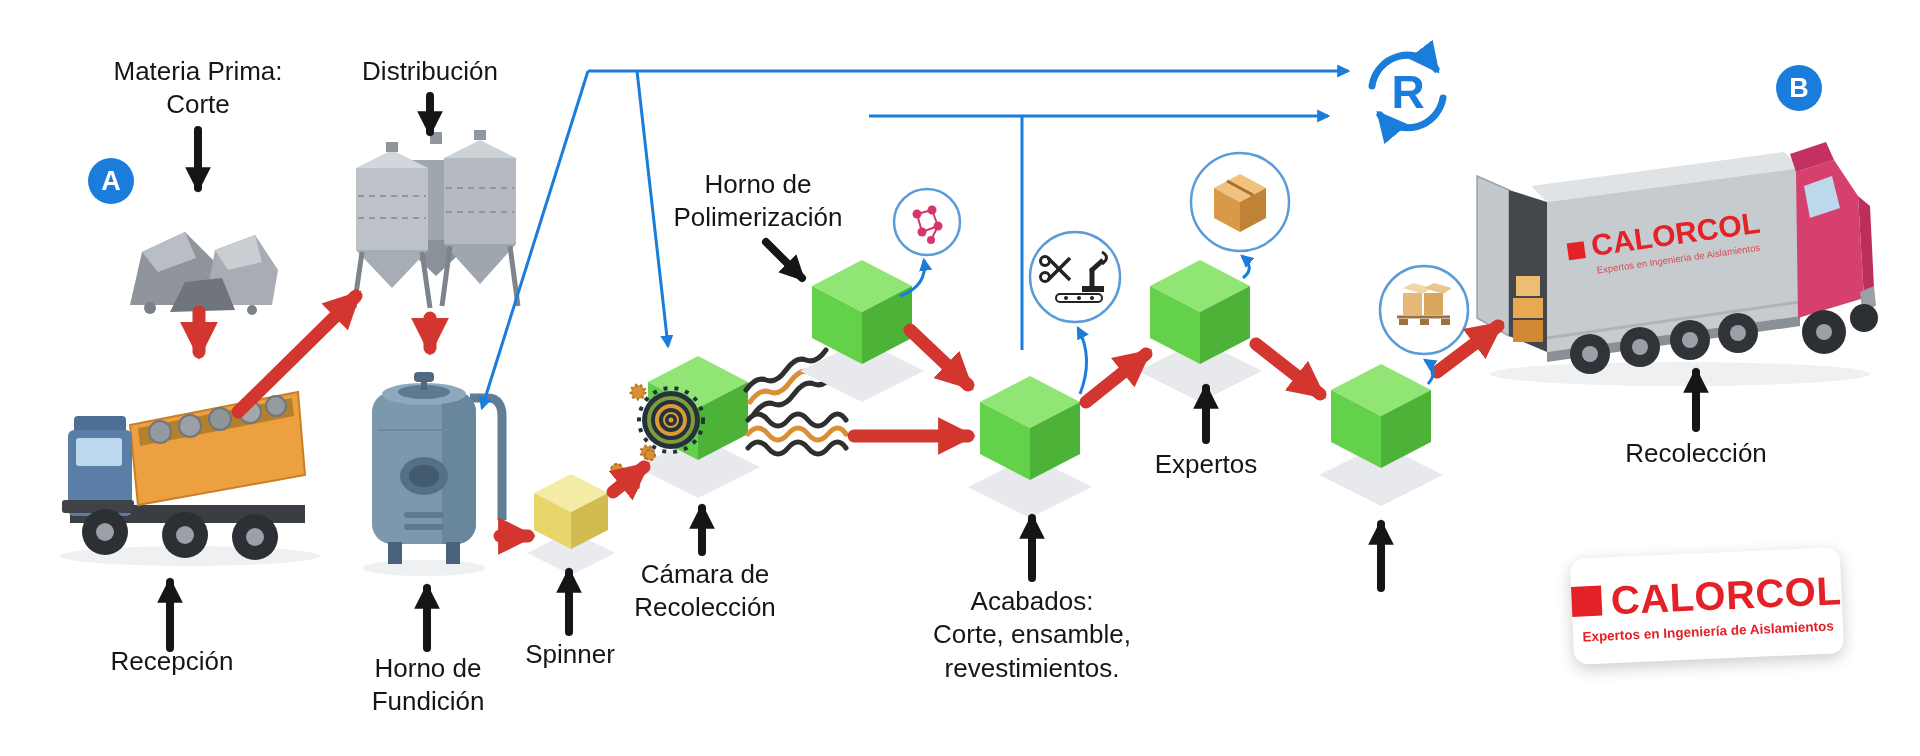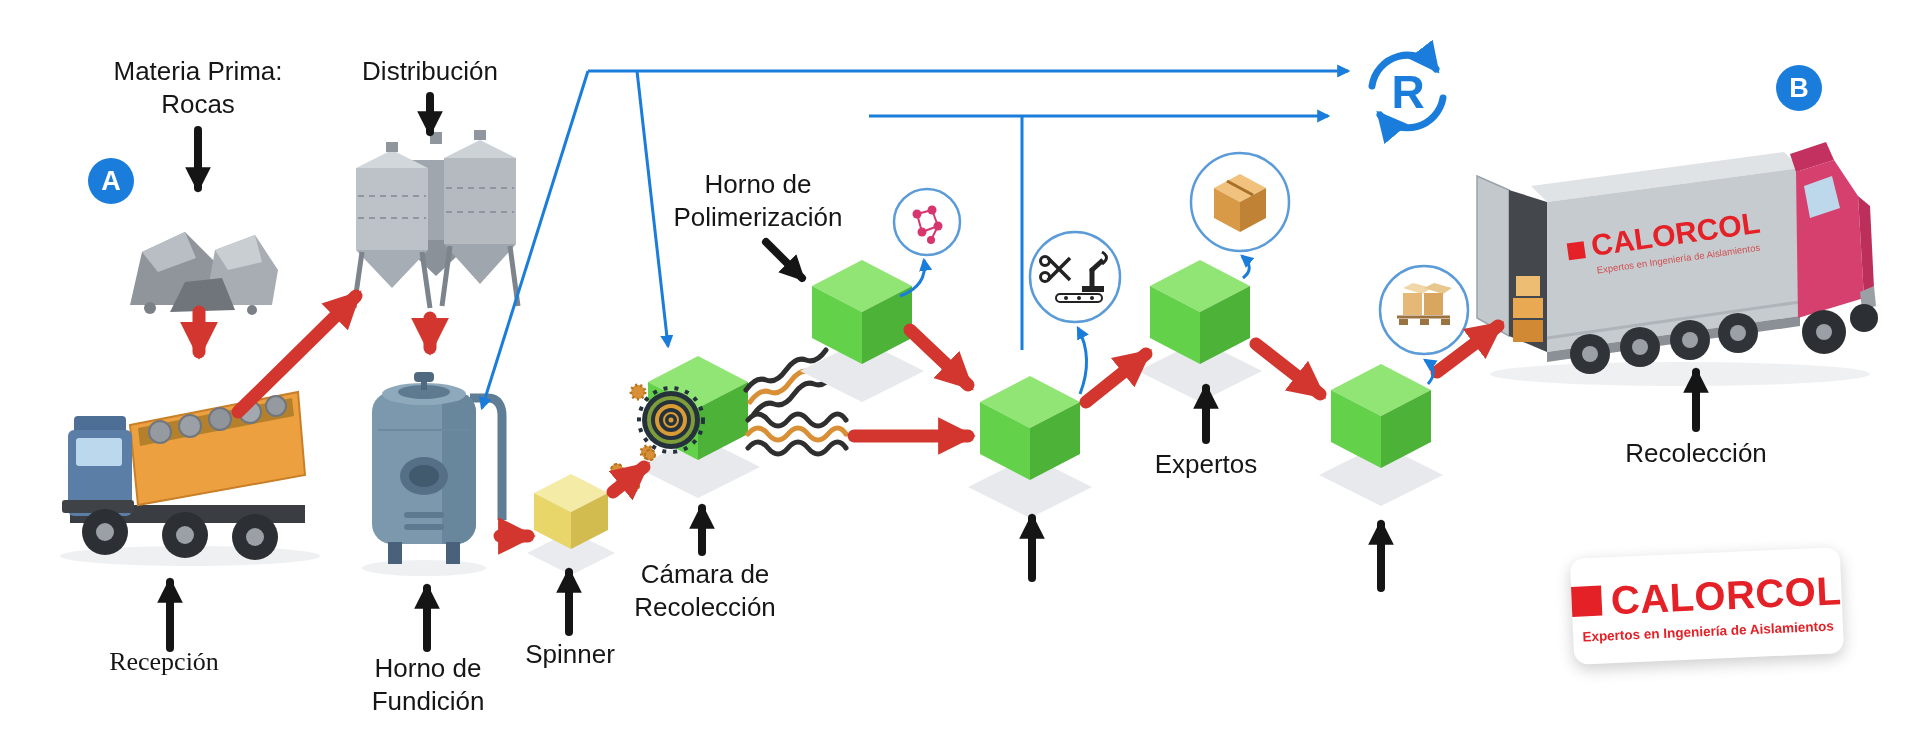--- a/index.html
+++ b/index.html
@@ -298,30 +298,33 @@
     <path d="M1428,384 Q1440,370 1425,360" marker-end="url(#mU)"></path>
   </g>
 
   <g stroke="#1b7ddb" stroke-width="7" fill="none" stroke-linecap="round">
     <path d="M1372,86 A36,36 0 0 1 1436,69" marker-end="url(#mU)"></path>
     <path d="M1443,98 A36,36 0 0 1 1380,115" marker-end="url(#mU)"></path>
   </g>
 </svg>
 
 <div class="lbl" style="left:198px;top:55px;">Materia Prima:
-Rocas</div>
+Corte</div>
 <div class="lbl" style="left:430px;top:55px;">Distribución</div>
-<div class="lbl" style="left:164px;top:645px;font-family:Liberation Serif, serif;">Recepción</div>
+<div class="lbl" style="left:172px;top:645px;">Recepción</div>
 <div class="lbl" style="left:428px;top:652px;">Horno de
 Fundición</div>
 <div class="lbl" style="left:570px;top:638px;">Spinner</div>
 <div class="lbl" style="left:705px;top:558px;">Cámara de
 Recolección</div>
 <div class="lbl" style="left:758px;top:168px;">Horno de
 Polimerización</div>
+<div class="lbl" style="left:1032px;top:585px;">Acabados:
+Corte, ensamble,
+revestimientos.</div>
 <div class="lbl" style="left:1206px;top:448px;">Expertos</div>
 <div class="lbl" style="left:1696px;top:437px;">Recolección</div>
 
 <div class="badge" style="left:88px;top:158px;">A</div>
 <div class="badge" style="left:1776px;top:65px;">B</div>
 <div class="rletter">R</div>
 
 <div class="logo-card">
   <div class="logo-row">
     <div class="logo-square"></div>

